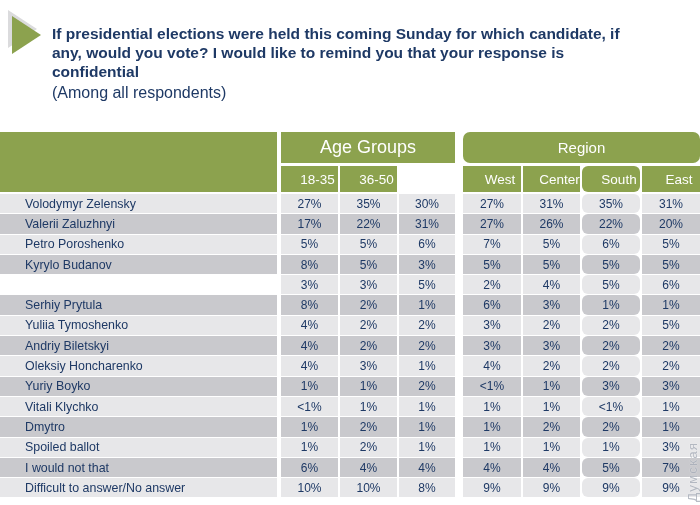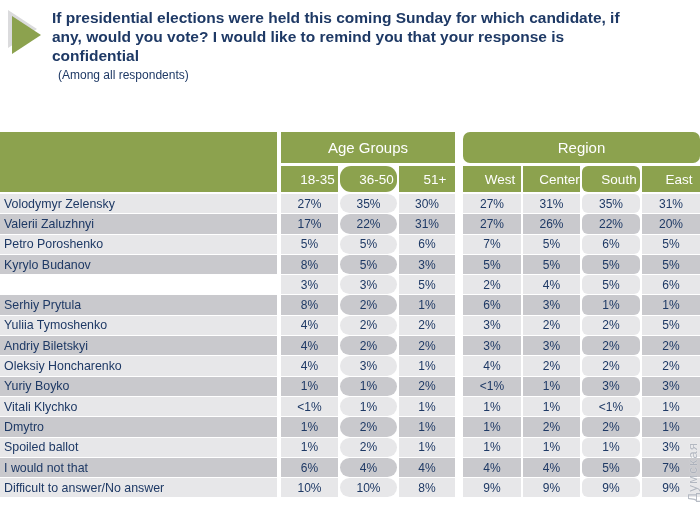--- a/index.html
+++ b/index.html
@@ -21,48 +21,48 @@
   .arrow-shadow{
     position:absolute;left:0;top:0;width:0;height:0;
     border-top:19px solid transparent;border-bottom:19px solid transparent;
     border-left:29px solid #DBDBDD;
   }
   .arrow{
     position:absolute;left:4px;top:6px;width:0;height:0;
     border-top:19px solid transparent;border-bottom:19px solid transparent;
     border-left:29px solid var(--header-green);
   }
-  .title-block{position:absolute;left:52px;top:8px;width:572px;}
+  .title-block{position:absolute;left:52px;top:24px;width:572px;}
   .title{font-size:15.5px;font-weight:bold;line-height:1.24;color:var(--text-navy);}
-  .subtitle{font-size:12px;font-weight:normal;margin-top:2px;color:var(--text-navy);margin-left:6px;}
+  .subtitle{font-size:16px;font-weight:normal;margin-top:2px;color:var(--text-navy);}
 
   
   .table{position:absolute;left:0;top:132px;width:700px;}
   .header-grid{
     display:grid;grid-template-columns:var(--cols);
     grid-template-rows:31px 26px;row-gap:3px;
   }
   .th{background:var(--header-green);color:#fff;display:flex;align-items:center;justify-content:center;}
   .th-name{grid-column:1;grid-row:1/3;}
-  .th-age{grid-column:3/8;grid-row:1;font-size:15px;}
+  .th-age{grid-column:3/8;grid-row:1;font-size:18px;}
   .th-region{grid-column:9/16;grid-row:1;font-size:15px;border-radius:7px;}
-  .sub{grid-row:2;font-size:13.5px;padding-left:16px;} .c3{grid-column:3;} .c5{grid-column:5;border-radius:11px;} .c7{grid-column:7;}
+  .sub{grid-row:2;font-size:13.5px;padding-left:16px;} .c3{grid-column:3;} .c5{grid-column:5;} .c7{grid-column:7;}
   .c9{grid-column:9;} .c11{grid-column:11;} .c13{grid-column:13;border-radius:6px;} .c15{grid-column:15;}
 
   .tbody{margin-top:2px;}
   .grid-row{
     display:grid;grid-template-columns:var(--cols);
     height:19.3px;margin-top:1px;--stripe:var(--row-light);
   }
   .grid-row.alt{--stripe:var(--row-dark);}
   .grid-row .cell{
     background:var(--stripe);display:flex;align-items:center;
     font-size:12px;color:var(--text-navy);
   }
-  .grid-row .label{grid-column:1;padding-left:4px;font-size:12.4px;white-space:nowrap;overflow:hidden;}
+  .grid-row .label{grid-column:1;padding-left:25px;font-size:12.4px;white-space:nowrap;overflow:hidden;}
   .grid-row .num{justify-content:center;}
 
   
   .watermark{
     position:absolute;right:0px;bottom:3px;
     writing-mode:vertical-rl;transform:rotate(180deg);
     font-size:13.5px;letter-spacing:1px;color:var(--watermark-gray);opacity:.8;
     text-shadow:0 0 1px #ffffff;
   }
 </style>
@@ -81,21 +81,20 @@
     <div class="subtitle">(Among all respondents)</div>
   </div>
 
   <div class="table">
     <div class="header-grid">
       <div class="th th-name"></div>
       <div class="th th-age">Age Groups</div>
       <div class="th th-region">Region</div>
       <div class="th sub c3">18-35</div>
       <div class="th sub c5">36-50</div>
-      <div class="th sub c7">51+</div>
       <div class="th sub c11">Center</div>
       <div class="th sub c9">West</div>
       <div class="th sub c13">South</div>
       <div class="th sub c15">East</div>
     </div>
     <div class="tbody">
   <div class="grid-row">
     <div class="cell label">Volodymyr Zelensky</div>
     <div class="cell num c3">27%</div>
     <div class="cell num c5">35%</div>

